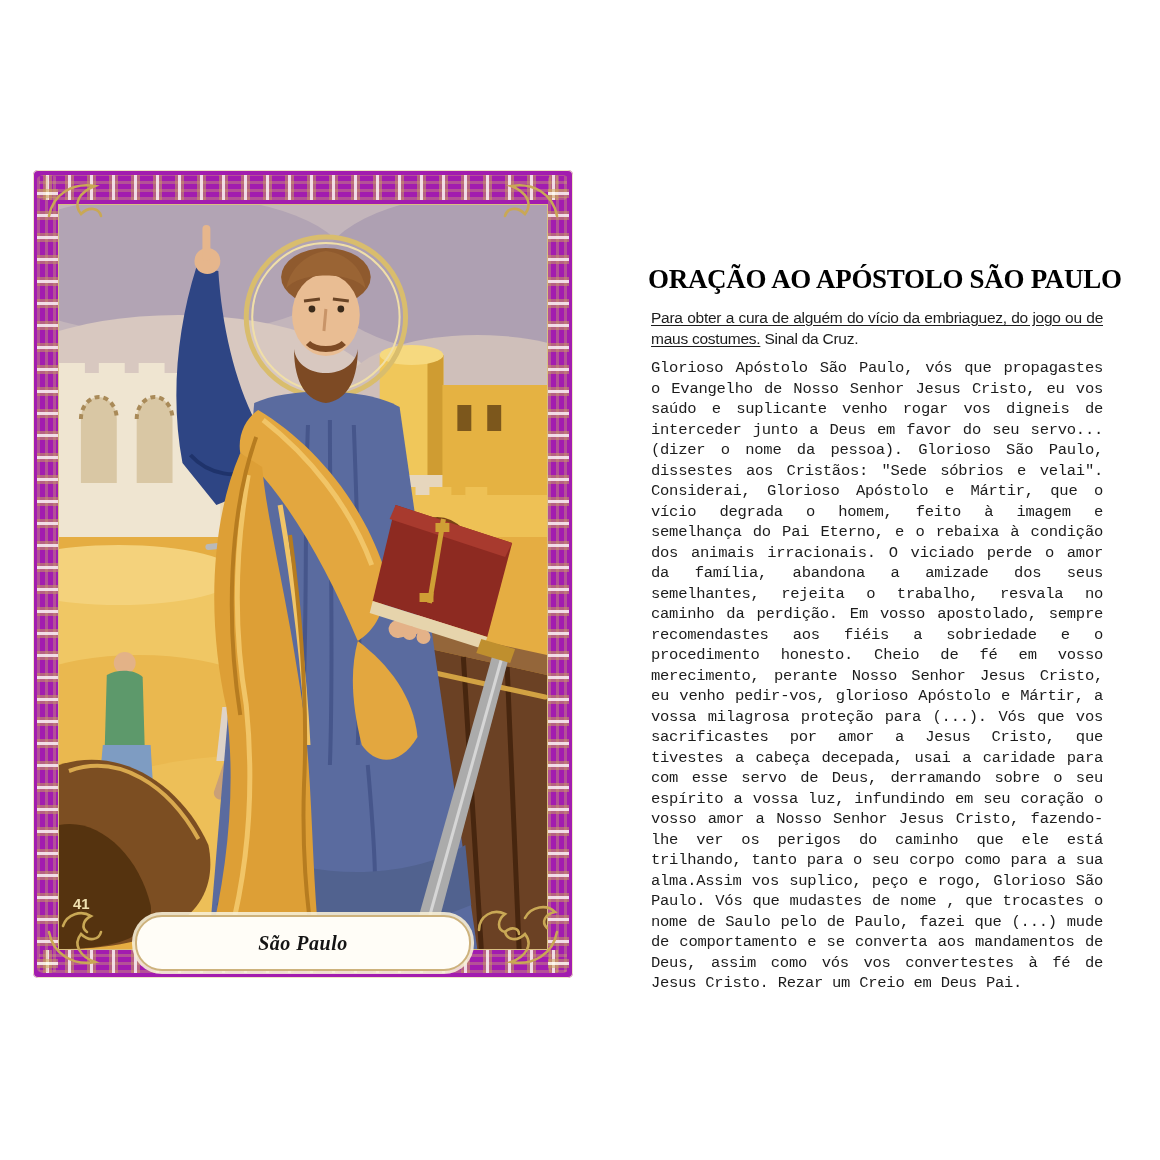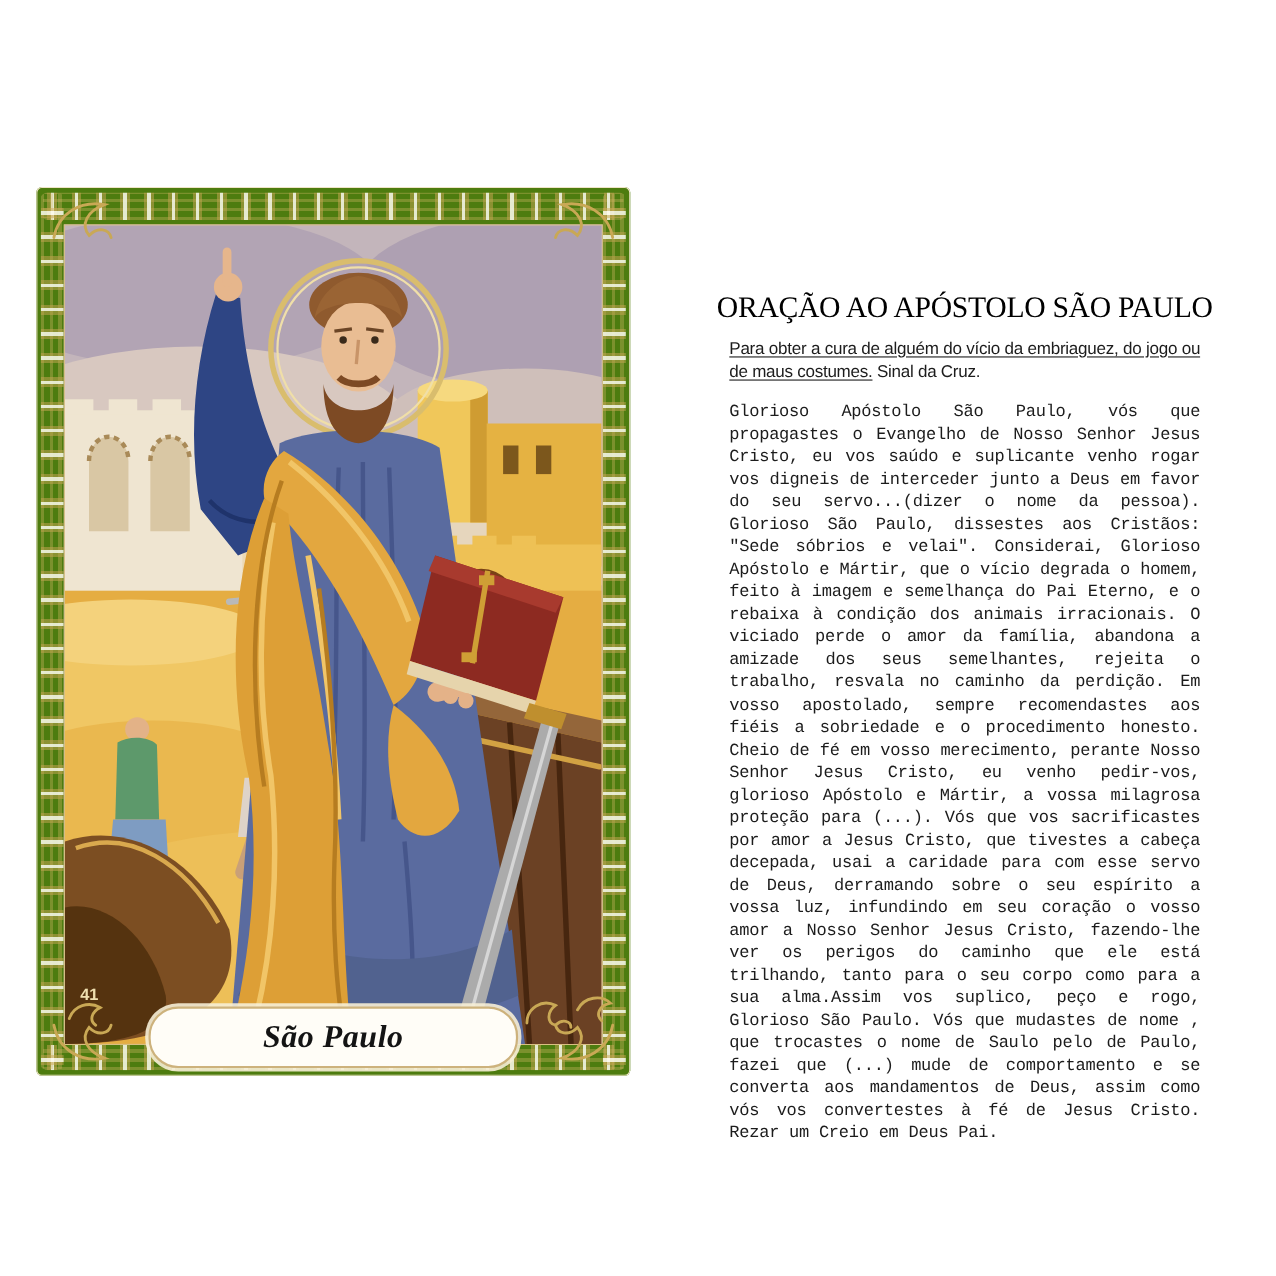--- a/index.html
+++ b/index.html
@@ -4,21 +4,21 @@
 <style>
   html,body{margin:0;padding:0;}
   body{
     width:1160px;height:1160px;background:#ffffff;position:relative;
     font-family:"Liberation Sans",sans-serif;color:#1c1c1c;overflow:hidden;
   }
 
   
   .holy-card{
     position:absolute;left:33px;top:170px;width:540px;height:808px;
-    background:#4d7c0f;border-radius:5px;
+    background:#a21caf;border-radius:5px;
     box-shadow:0 0 0 1px #efe4c6 inset;
   }
   .lace{position:absolute;opacity:.9;}
   .lace-h{
     left:6px;right:6px;height:25px;border-radius:4px;
     background-image:
       repeating-linear-gradient(90deg, rgba(203,168,85,0) 0 4px, rgba(203,168,85,.55) 4px 7px,
         rgba(255,252,240,.95) 7px 10px, rgba(203,168,85,.55) 10px 13px, rgba(203,168,85,0) 13px 22px),
       repeating-linear-gradient(0deg, rgba(214,184,105,.38) 0 3px, rgba(246,238,214,0) 3px 8px);
   }
@@ -43,37 +43,37 @@
 
   .caption-pill{
     position:absolute;left:50%;transform:translateX(-50%);bottom:7px;
     width:332px;height:52px;border-radius:27px;
     background:#fffdf7;border:2px solid #cdb27c;
     box-shadow:0 0 0 3px rgba(246,238,214,.9);
     display:flex;align-items:center;justify-content:center;
   }
   .caption-pill span{
     font-family:"Liberation Serif",serif;font-style:italic;font-weight:bold;
-    font-size:29px;color:#141414;letter-spacing:.5px;
+    font-size:20px;color:#141414;letter-spacing:.5px;
   }
 
   
   .prayer{
     position:absolute;left:648px;top:264px;width:458px;
   }
   .prayer-title{
-    font-family:"Liberation Serif",serif;font-weight:normal;font-size:27px;
-    text-align:center;white-space:nowrap;letter-spacing:-0.3px;color:#000;
+    font-family:"Liberation Serif",serif;font-weight:bold;font-size:27px;
+    text-align:right;white-space:nowrap;letter-spacing:-0.3px;color:#000;
   }
   .prayer-subtitle{
     font-size:16px;font-weight:bold;text-align:center;margin-top:3px;
     color:#242424;letter-spacing:-0.2px;
   }
   .prayer p{
-    margin:15px;text-align:justify;font-size:15.5px;line-height:20.5px;
+    margin:3px;text-align:justify;font-size:15.5px;line-height:20.5px;
     letter-spacing:-0.25px;color:#1c1c1c;
   }
   .prayer .intro{margin-top:13px;}
   .prayer .intro .u{text-decoration:underline;text-underline-offset:2px;}
   .prayer .body-text{margin-top:9px;font-family:Liberation Mono, monospace;}
   .prayer .credit{margin-top:9px;}
   .prayer .note{margin-top:2px;}
 </style>
 </head>
 <body>

